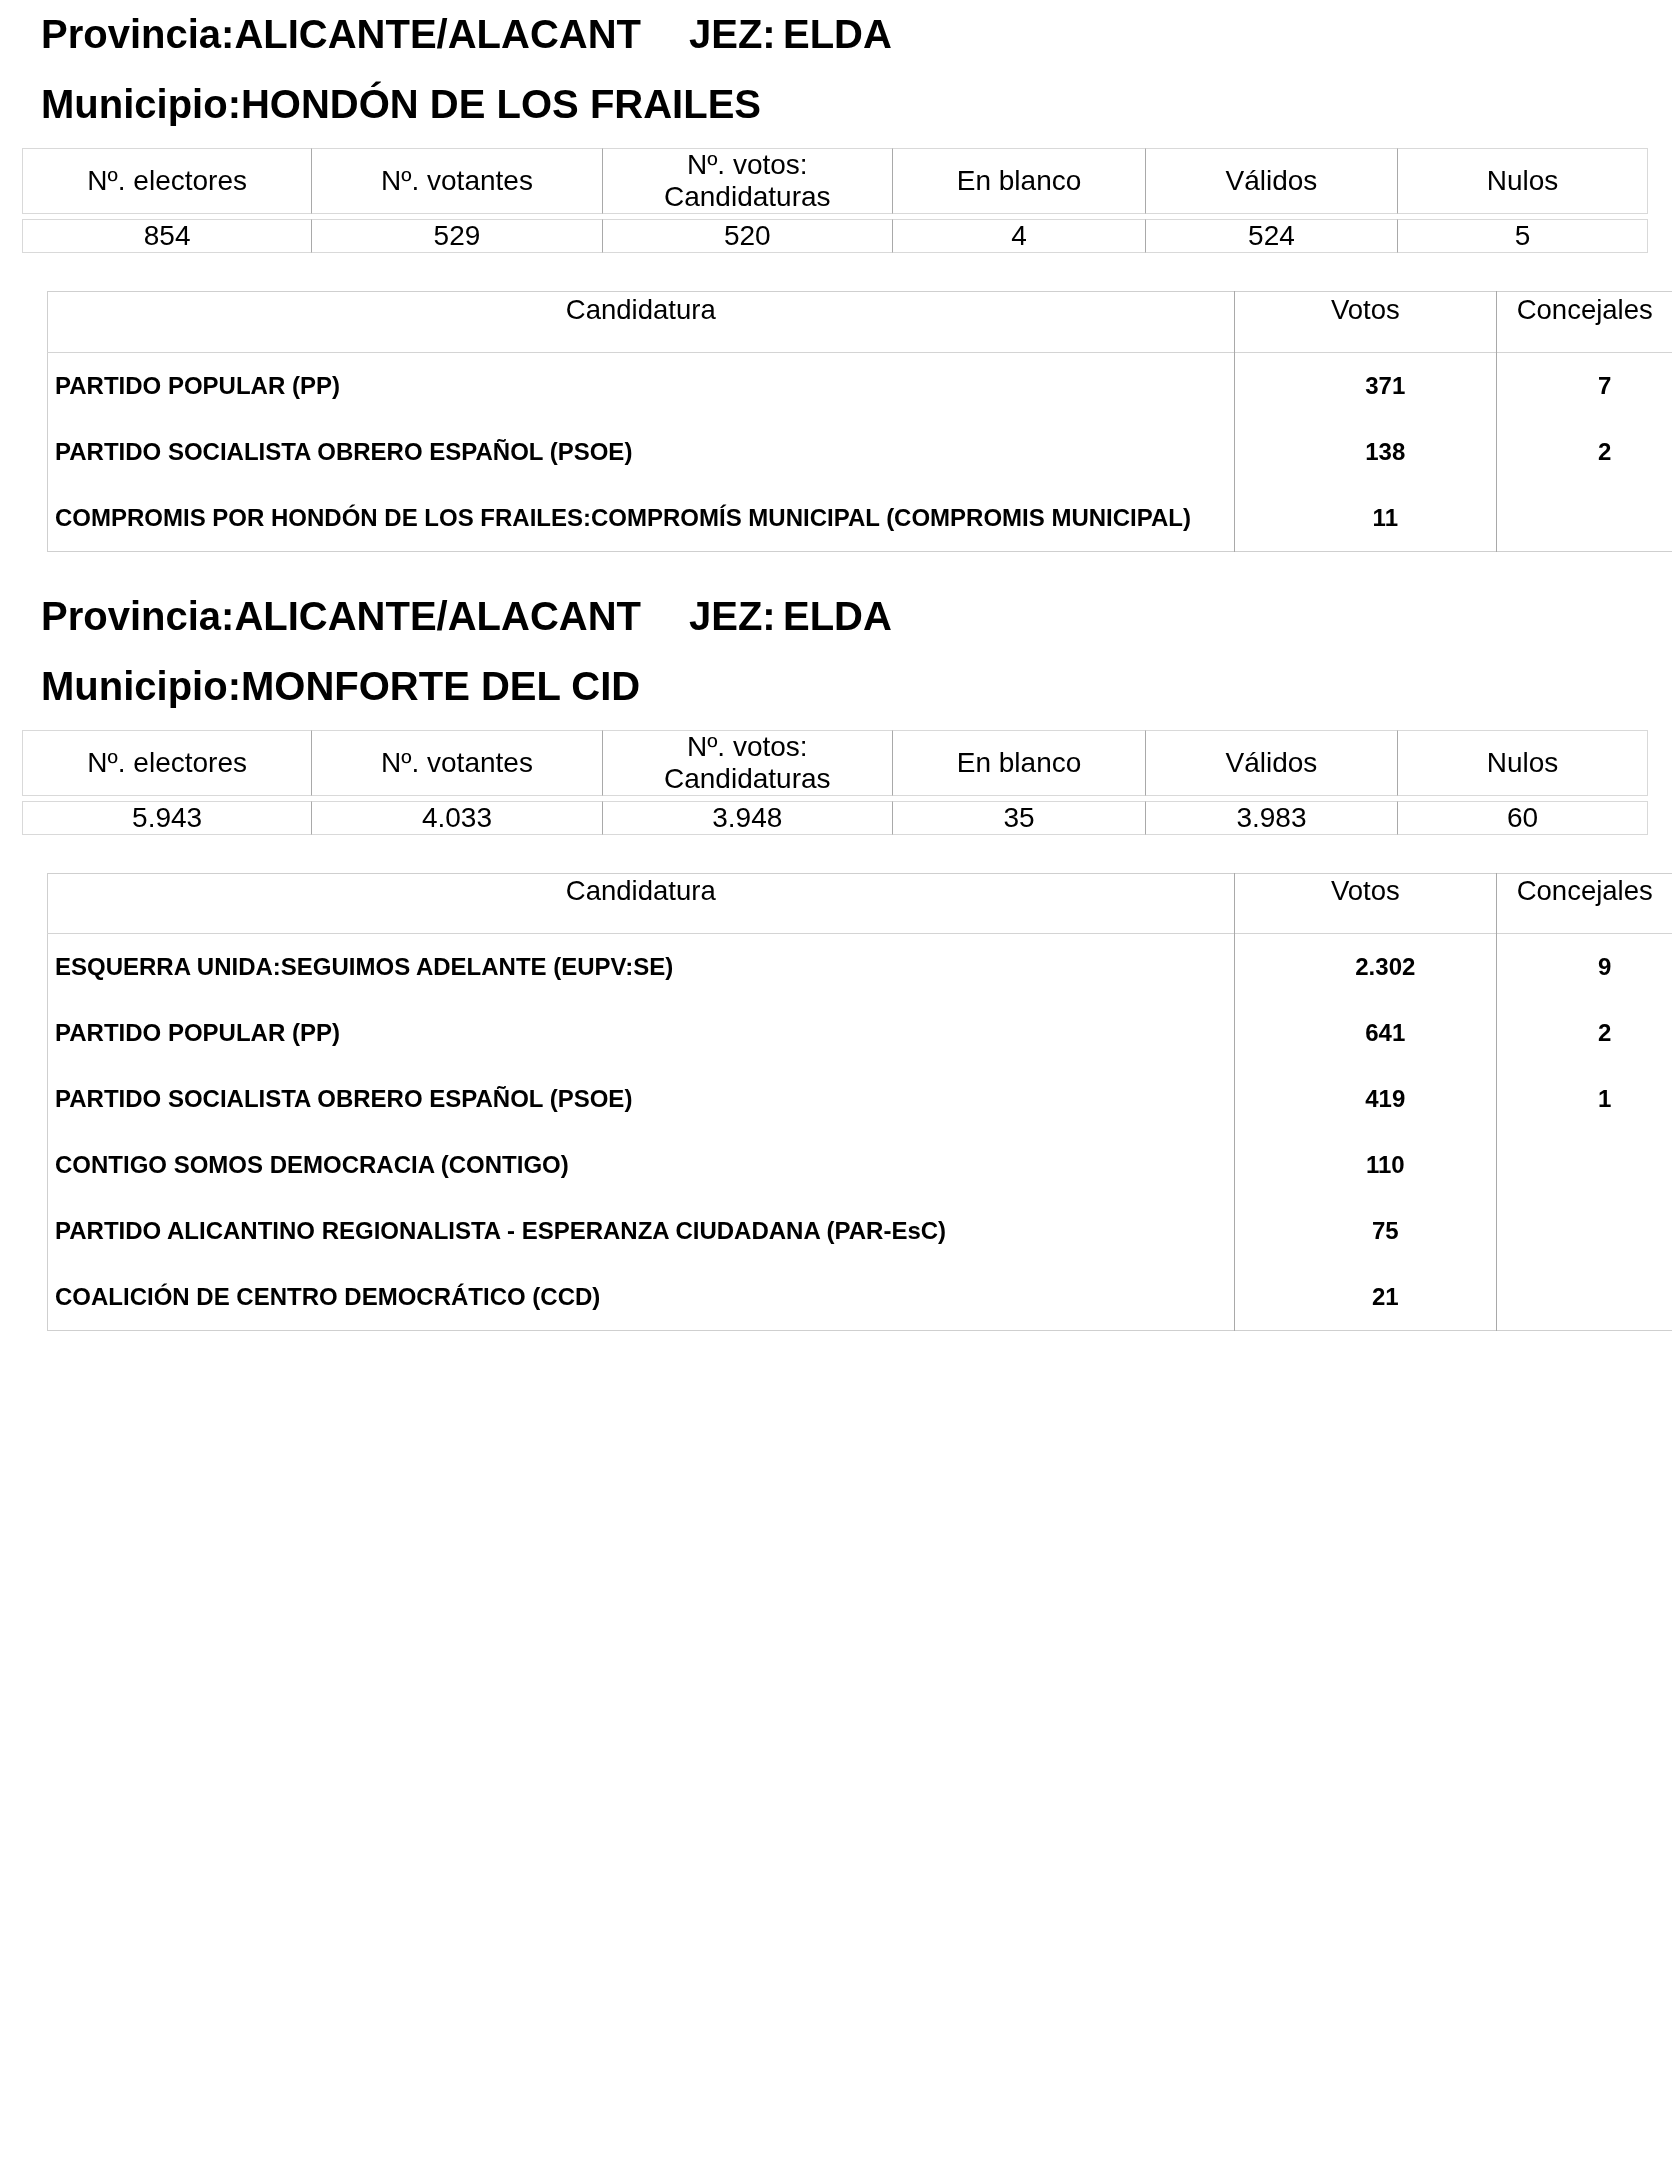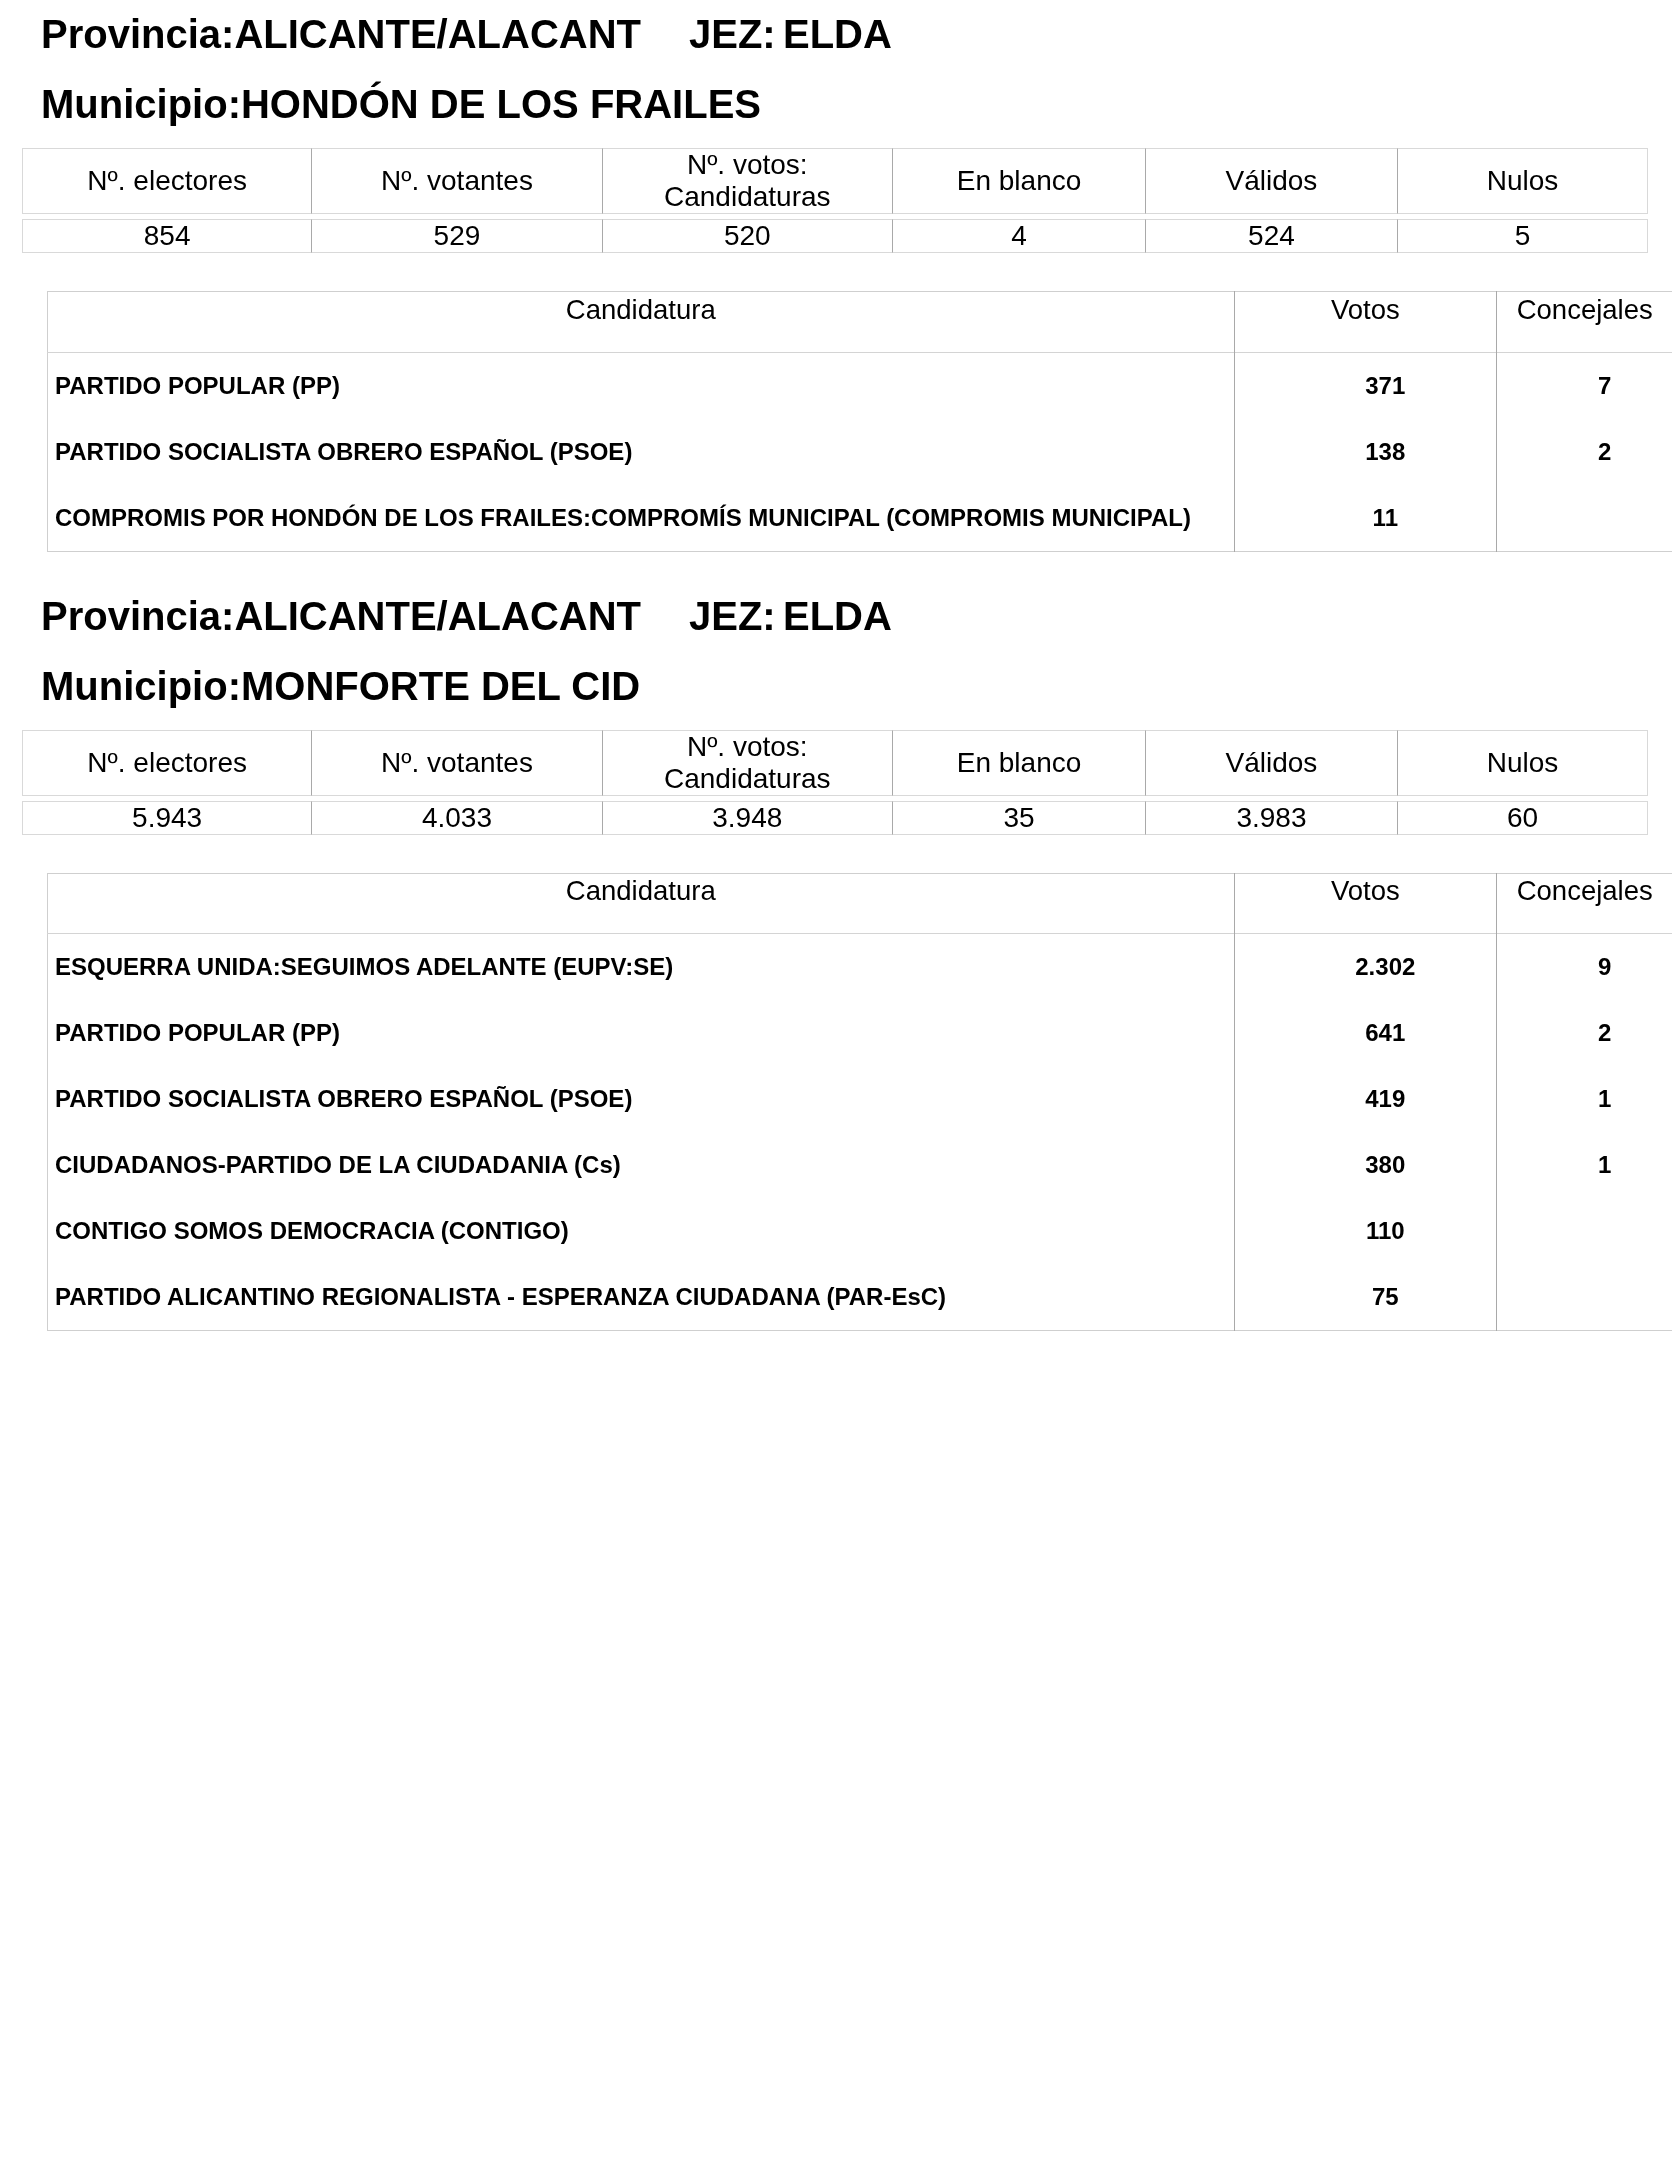--- a/index.html
+++ b/index.html
@@ -237,36 +237,36 @@
             <td class="c-num">641</td>
             <td class="c-num">2</td>
           </tr>
 
           <tr>
             <td class="c-name">PARTIDO SOCIALISTA OBRERO ESPAÑOL (PSOE)</td>
             <td class="c-num">419</td>
             <td class="c-num">1</td>
           </tr>
 
-          <tr>
-            <td class="c-name">CIUDADANOS-PARTIDO DE LA CIUDADANIA (Cs)</td>
-            <td class="c-num">380</td>
-            <td class="c-num">1</td>
-          </tr>
 
           <tr>
             <td class="c-name">CONTIGO SOMOS DEMOCRACIA (CONTIGO)</td>
             <td class="c-num">110</td>
             <td class="c-num"></td>
           </tr>
 
           <tr>
             <td class="c-name">PARTIDO ALICANTINO REGIONALISTA - ESPERANZA CIUDADANA (PAR-EsC)</td>
             <td class="c-num">75</td>
             <td class="c-num"></td>
           </tr>
 
+          <tr>
+            <td class="c-name">COALICIÓN DE CENTRO DEMOCRÁTICO (CCD)</td>
+            <td class="c-num">21</td>
+            <td class="c-num"></td>
+          </tr>
         </tbody>
     </table>
   </section>
 
 </div>
 
 
 </body></html>

